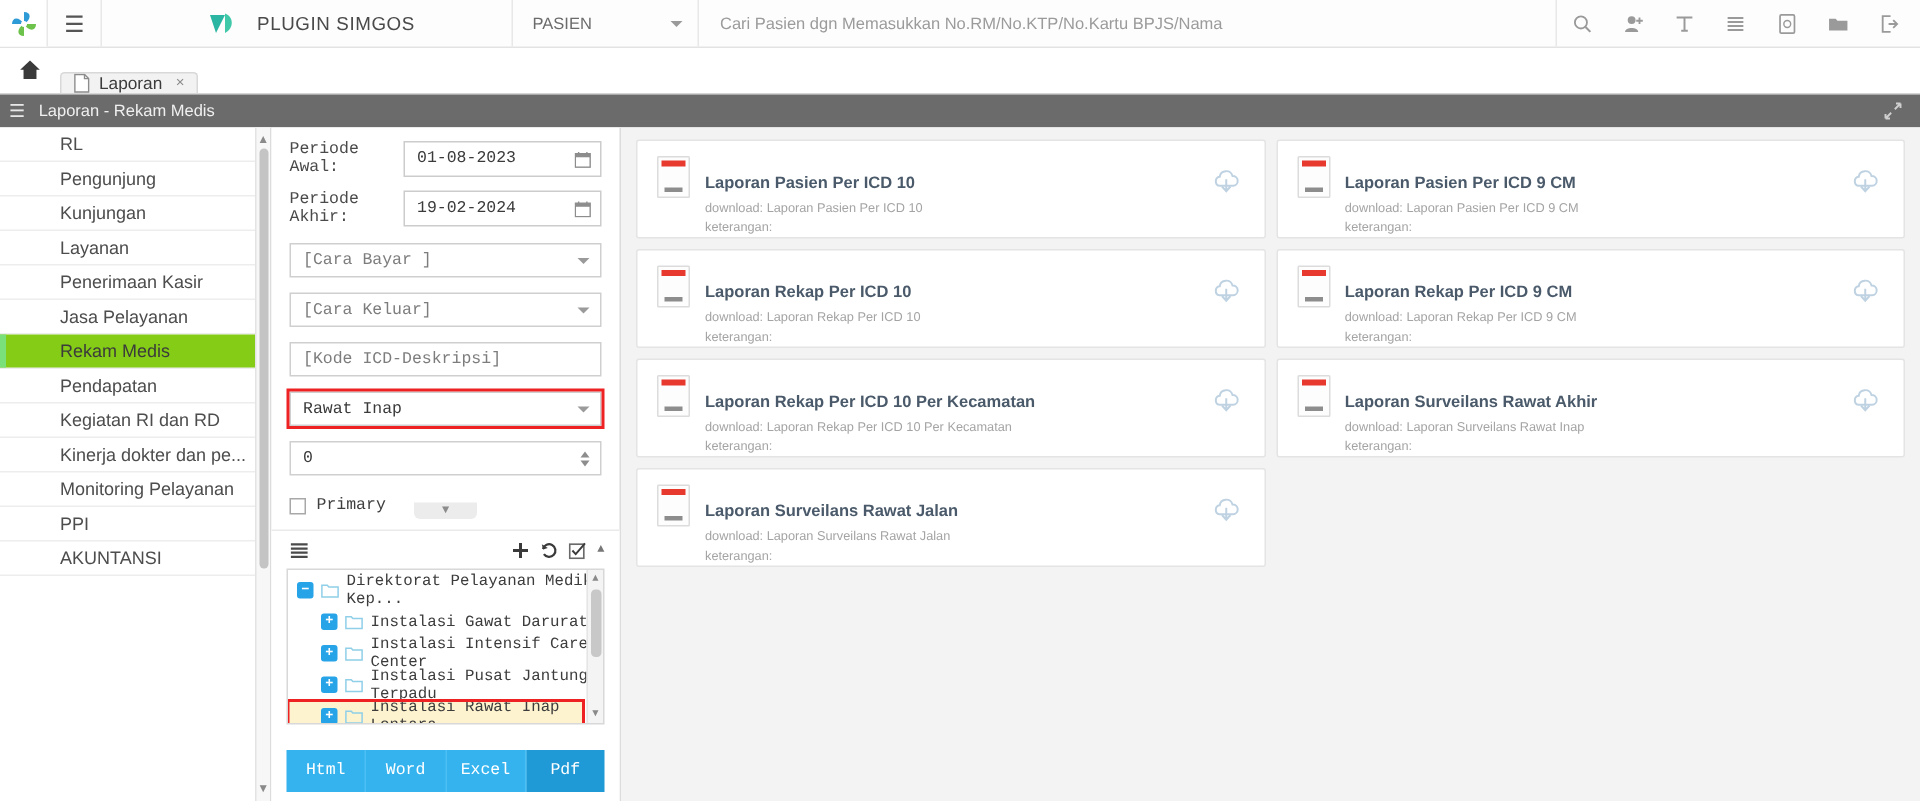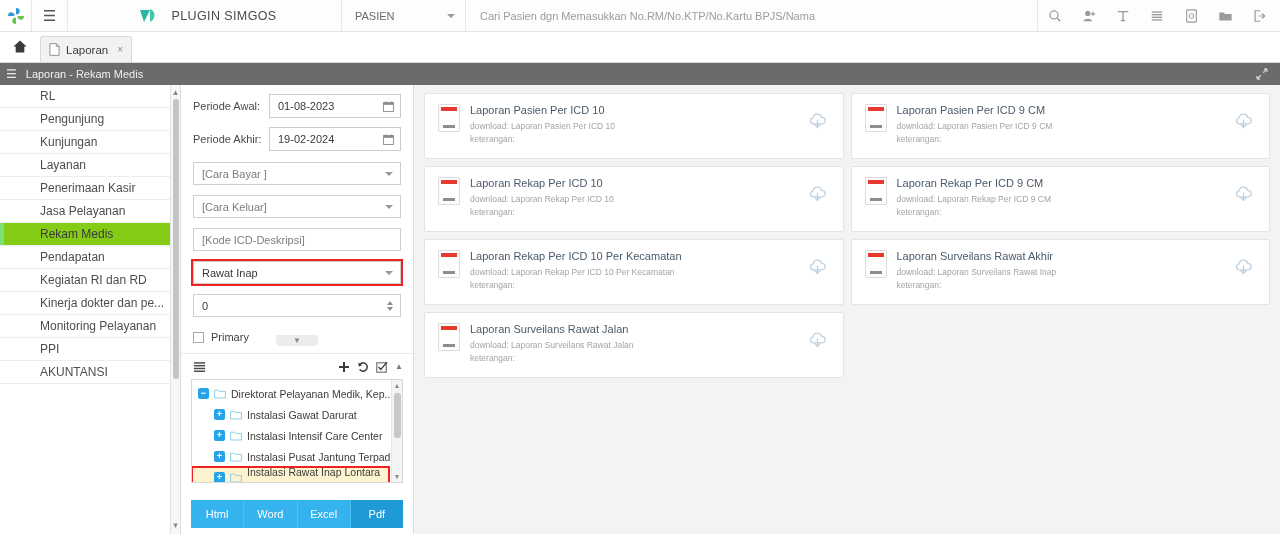--- a/index.html
+++ b/index.html
@@ -48,21 +48,21 @@
     border-top:4px solid #9a9a9a;
   }
 
   
   .tabstrip {
     height: 31px; display:flex; align-items:flex-end;
     background:#fff; border-bottom:1px solid #d6d6d6;
   }
   .home-tab { width:40px; height:31px; display:flex;align-items:center;justify-content:center;color:#3a3a3a;}
   .doc-tab {
-    display:flex; align-items:center; gap:6px; height:26px; padding:0 8px 0 8px;
+    display:flex; align-items:center; gap:6px; height:14px; padding:0 8px 0 8px;
     background:#f2f2f2; border:1px solid #d8d8d8; border-bottom:none;
     border-radius:3px 3px 0 0; font-size:11.5px; color:#3c3c3c;
   }
   .doc-tab .x { color:#8a8a8a; font-size:10px; margin-left:3px; cursor:pointer;}
 
   
   .crumbbar {
     height: 22px; background:#6b6b6b; color:#f0f0f0; display:flex; align-items:center;
     font-size:11px; padding-left:6px; gap:9px;
   }
@@ -95,21 +95,21 @@
   .side-scroll .arr.top { position:absolute; top:2px; width:100%;}
   .side-scroll .arr.bot { position:absolute; bottom:2px; width:100%;}
   .side-scroll .thumb {
     position:absolute; top:14px; left:2px; width:6px; height:280px;
     background:#c4c4c4; border-radius:3px;
   }
 
   
   .formpanel {
     width: 233px; background:#fff; border-right:1px solid #dcdcdc;
-    position:relative; padding-top:6px;
+    position:relative; padding-top:6px;font-family:Liberation Mono, monospace;
   }
   .frow { display:flex; align-items:center; height:30px; padding:0 12px; margin-bottom:3px; }
   .flabel { width:76px; font-size:11px; color:#4a4a4a; }
   .fdate {
     flex:1; height:24px; border:1px solid #cccccc; background:#fff;
     display:flex; align-items:center; padding:0 6px 0 8px; font-size:11px; color:#3a3a3a;
   }
   .fdate .val { flex:1; }
   .fdate .cal { color:#8d8d8d; font-size:11px; }
   .fsel, .ftext, .fnum {
@@ -187,21 +187,21 @@
     height:66px; display:flex; align-items:flex-start; padding:10px 12px 0 13px; gap:10px;
     position:relative; cursor:pointer;
   }
   .docicon { width:22px; height:28px; flex:none; position:relative; }
   .docicon .sheet {
     position:absolute; inset:0; background:#fdfdfd; border:1px solid #dcdcdc; border-radius:1px;
   }
   .docicon .redbar { position:absolute; top:3px; left:3px; right:3px; height:4px; background:#e8392f; }
   .docicon .greybar{ position:absolute; bottom:4px; left:5px; right:5px; height:3px; background:#8d8d8d;}
   .card-txt { flex:1; min-width:0; }
-  .card-title { font-size:11px; font-weight:normal; color:#4a5a6a; margin-bottom:3px; line-height:1.2;}
+  .card-title { font-size:11px; font-weight:bold; color:#4a5a6a; margin-bottom:3px; line-height:1.2;margin-top:12px;}
   .card-sub { font-size:8.5px; color:#a4a4a4; line-height:1.5; }
   .dlicon { position:absolute; right:16px; top:18px; color:#bfd2e2; }
 
   svg { display:block; }
 </style>
 </head>
 <body>
 
 <div class="topbar">
   <div class="logo-cell">

